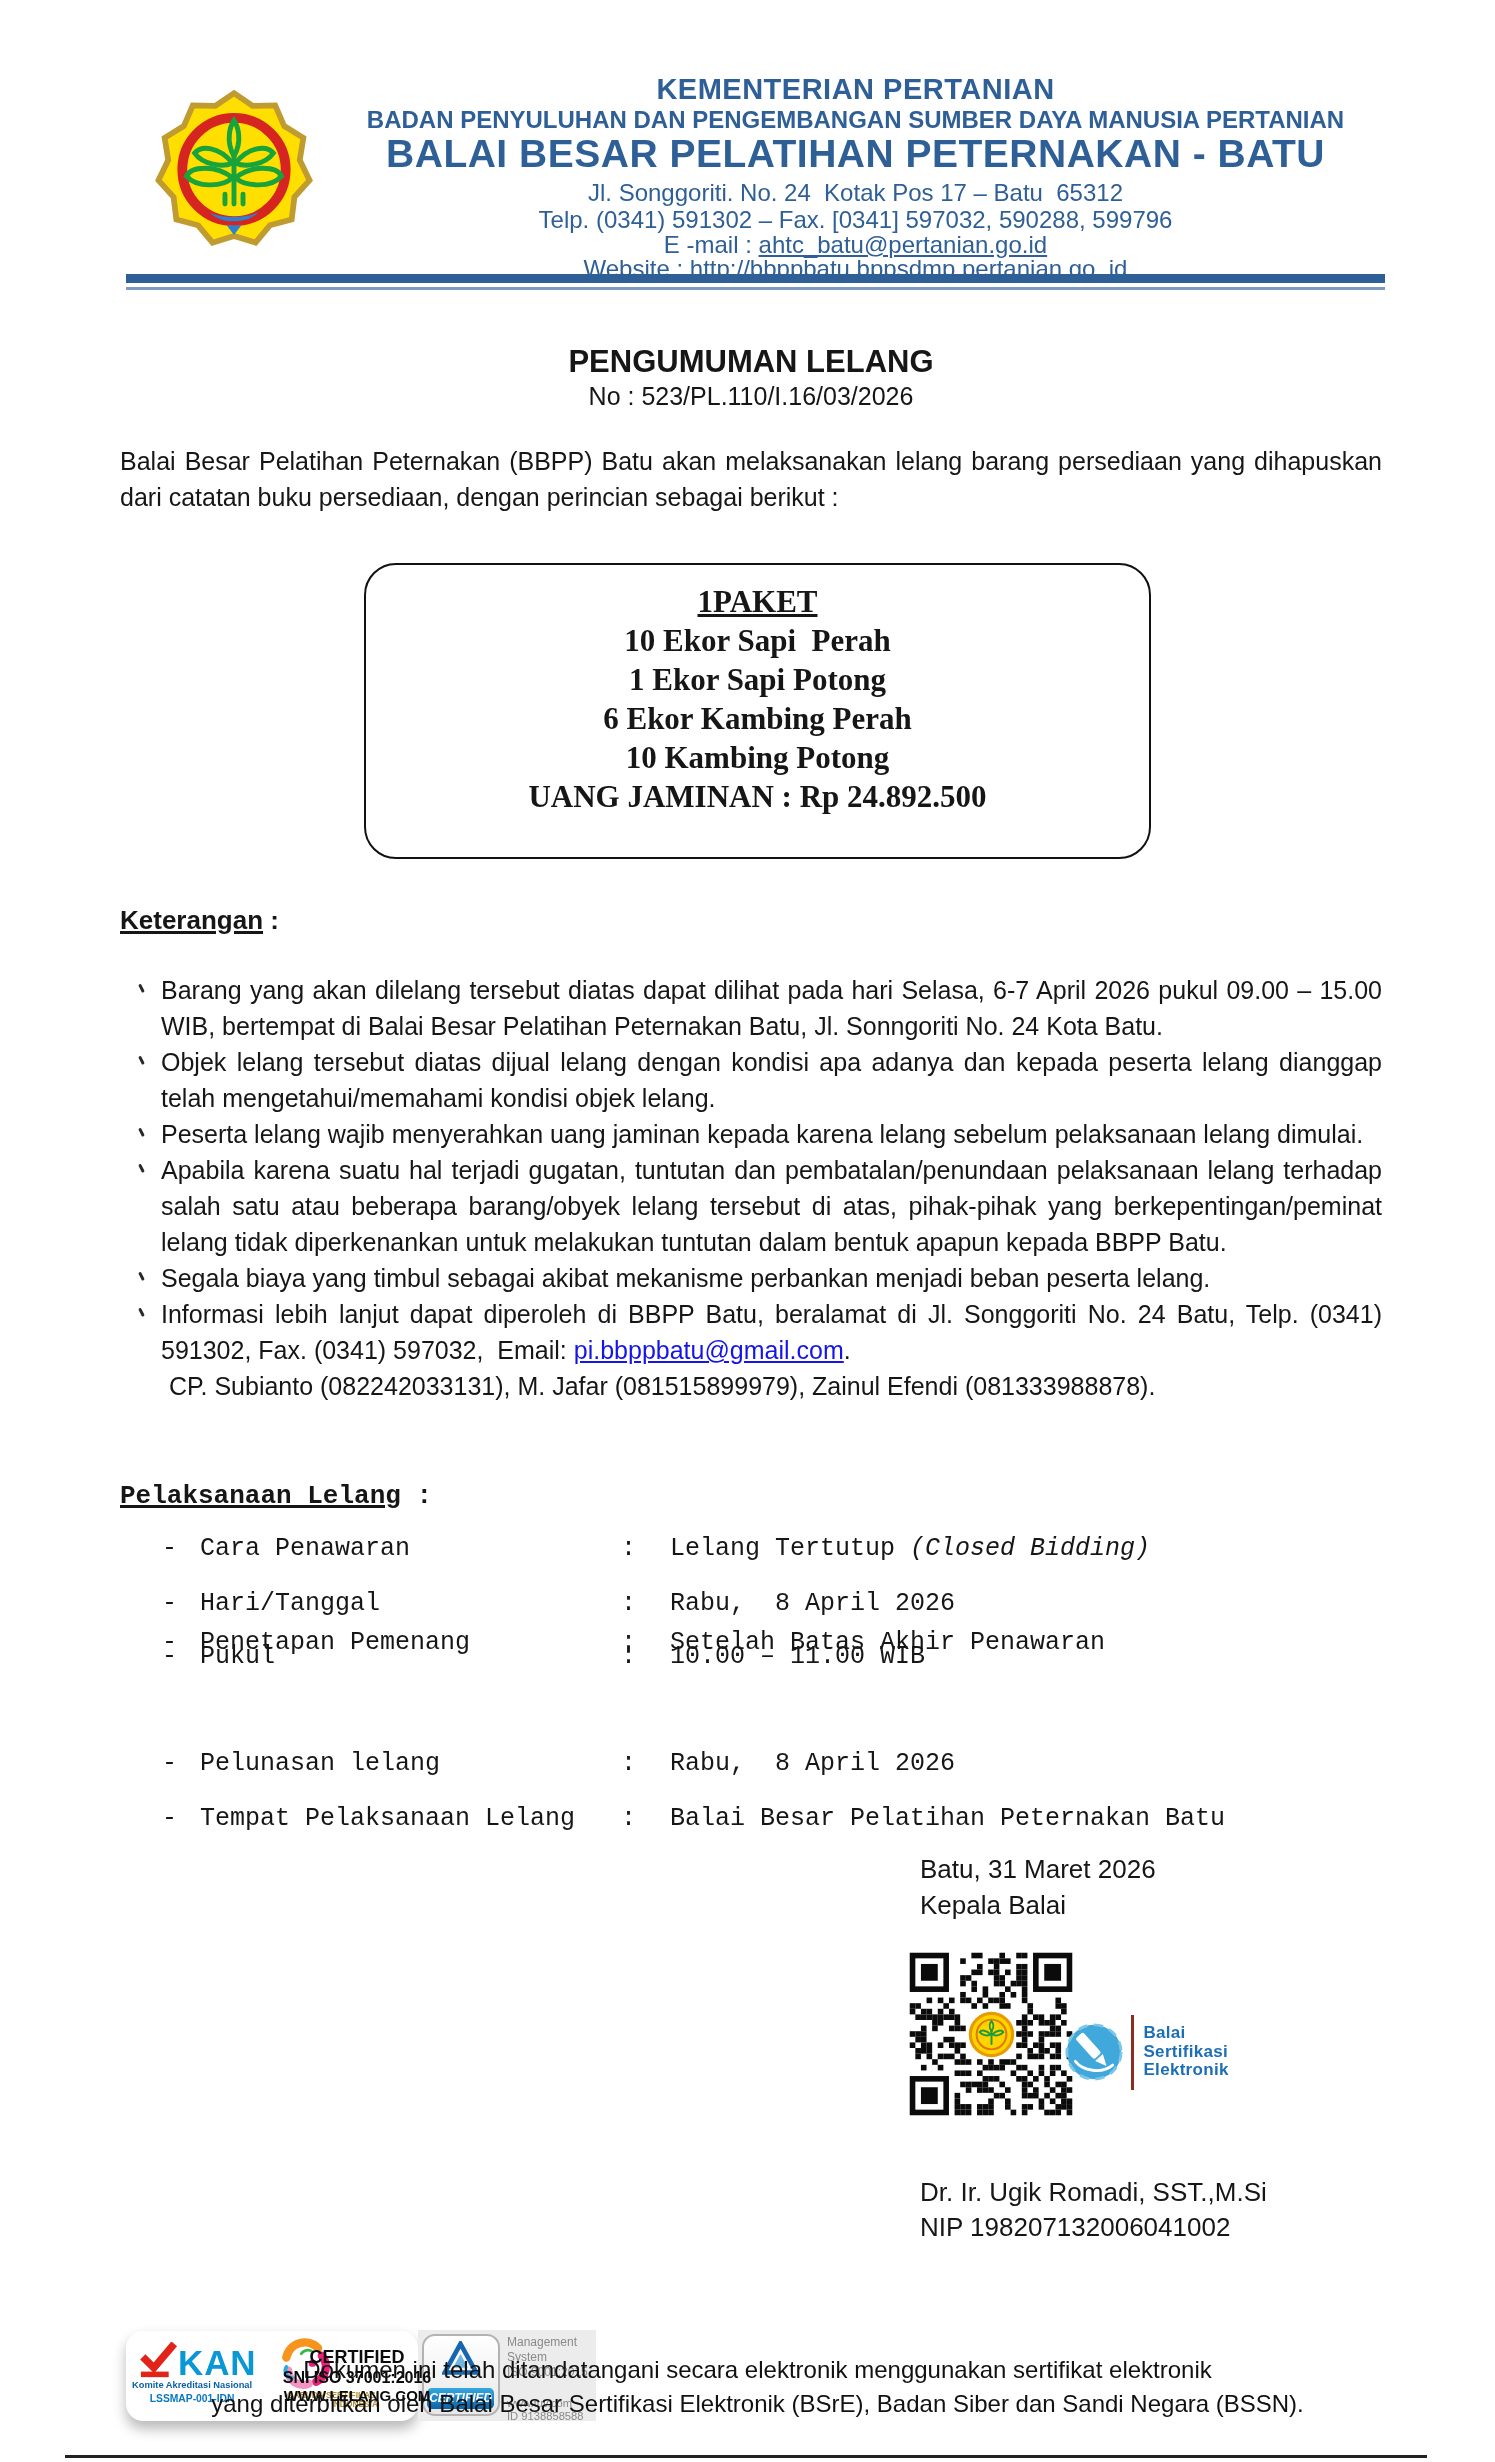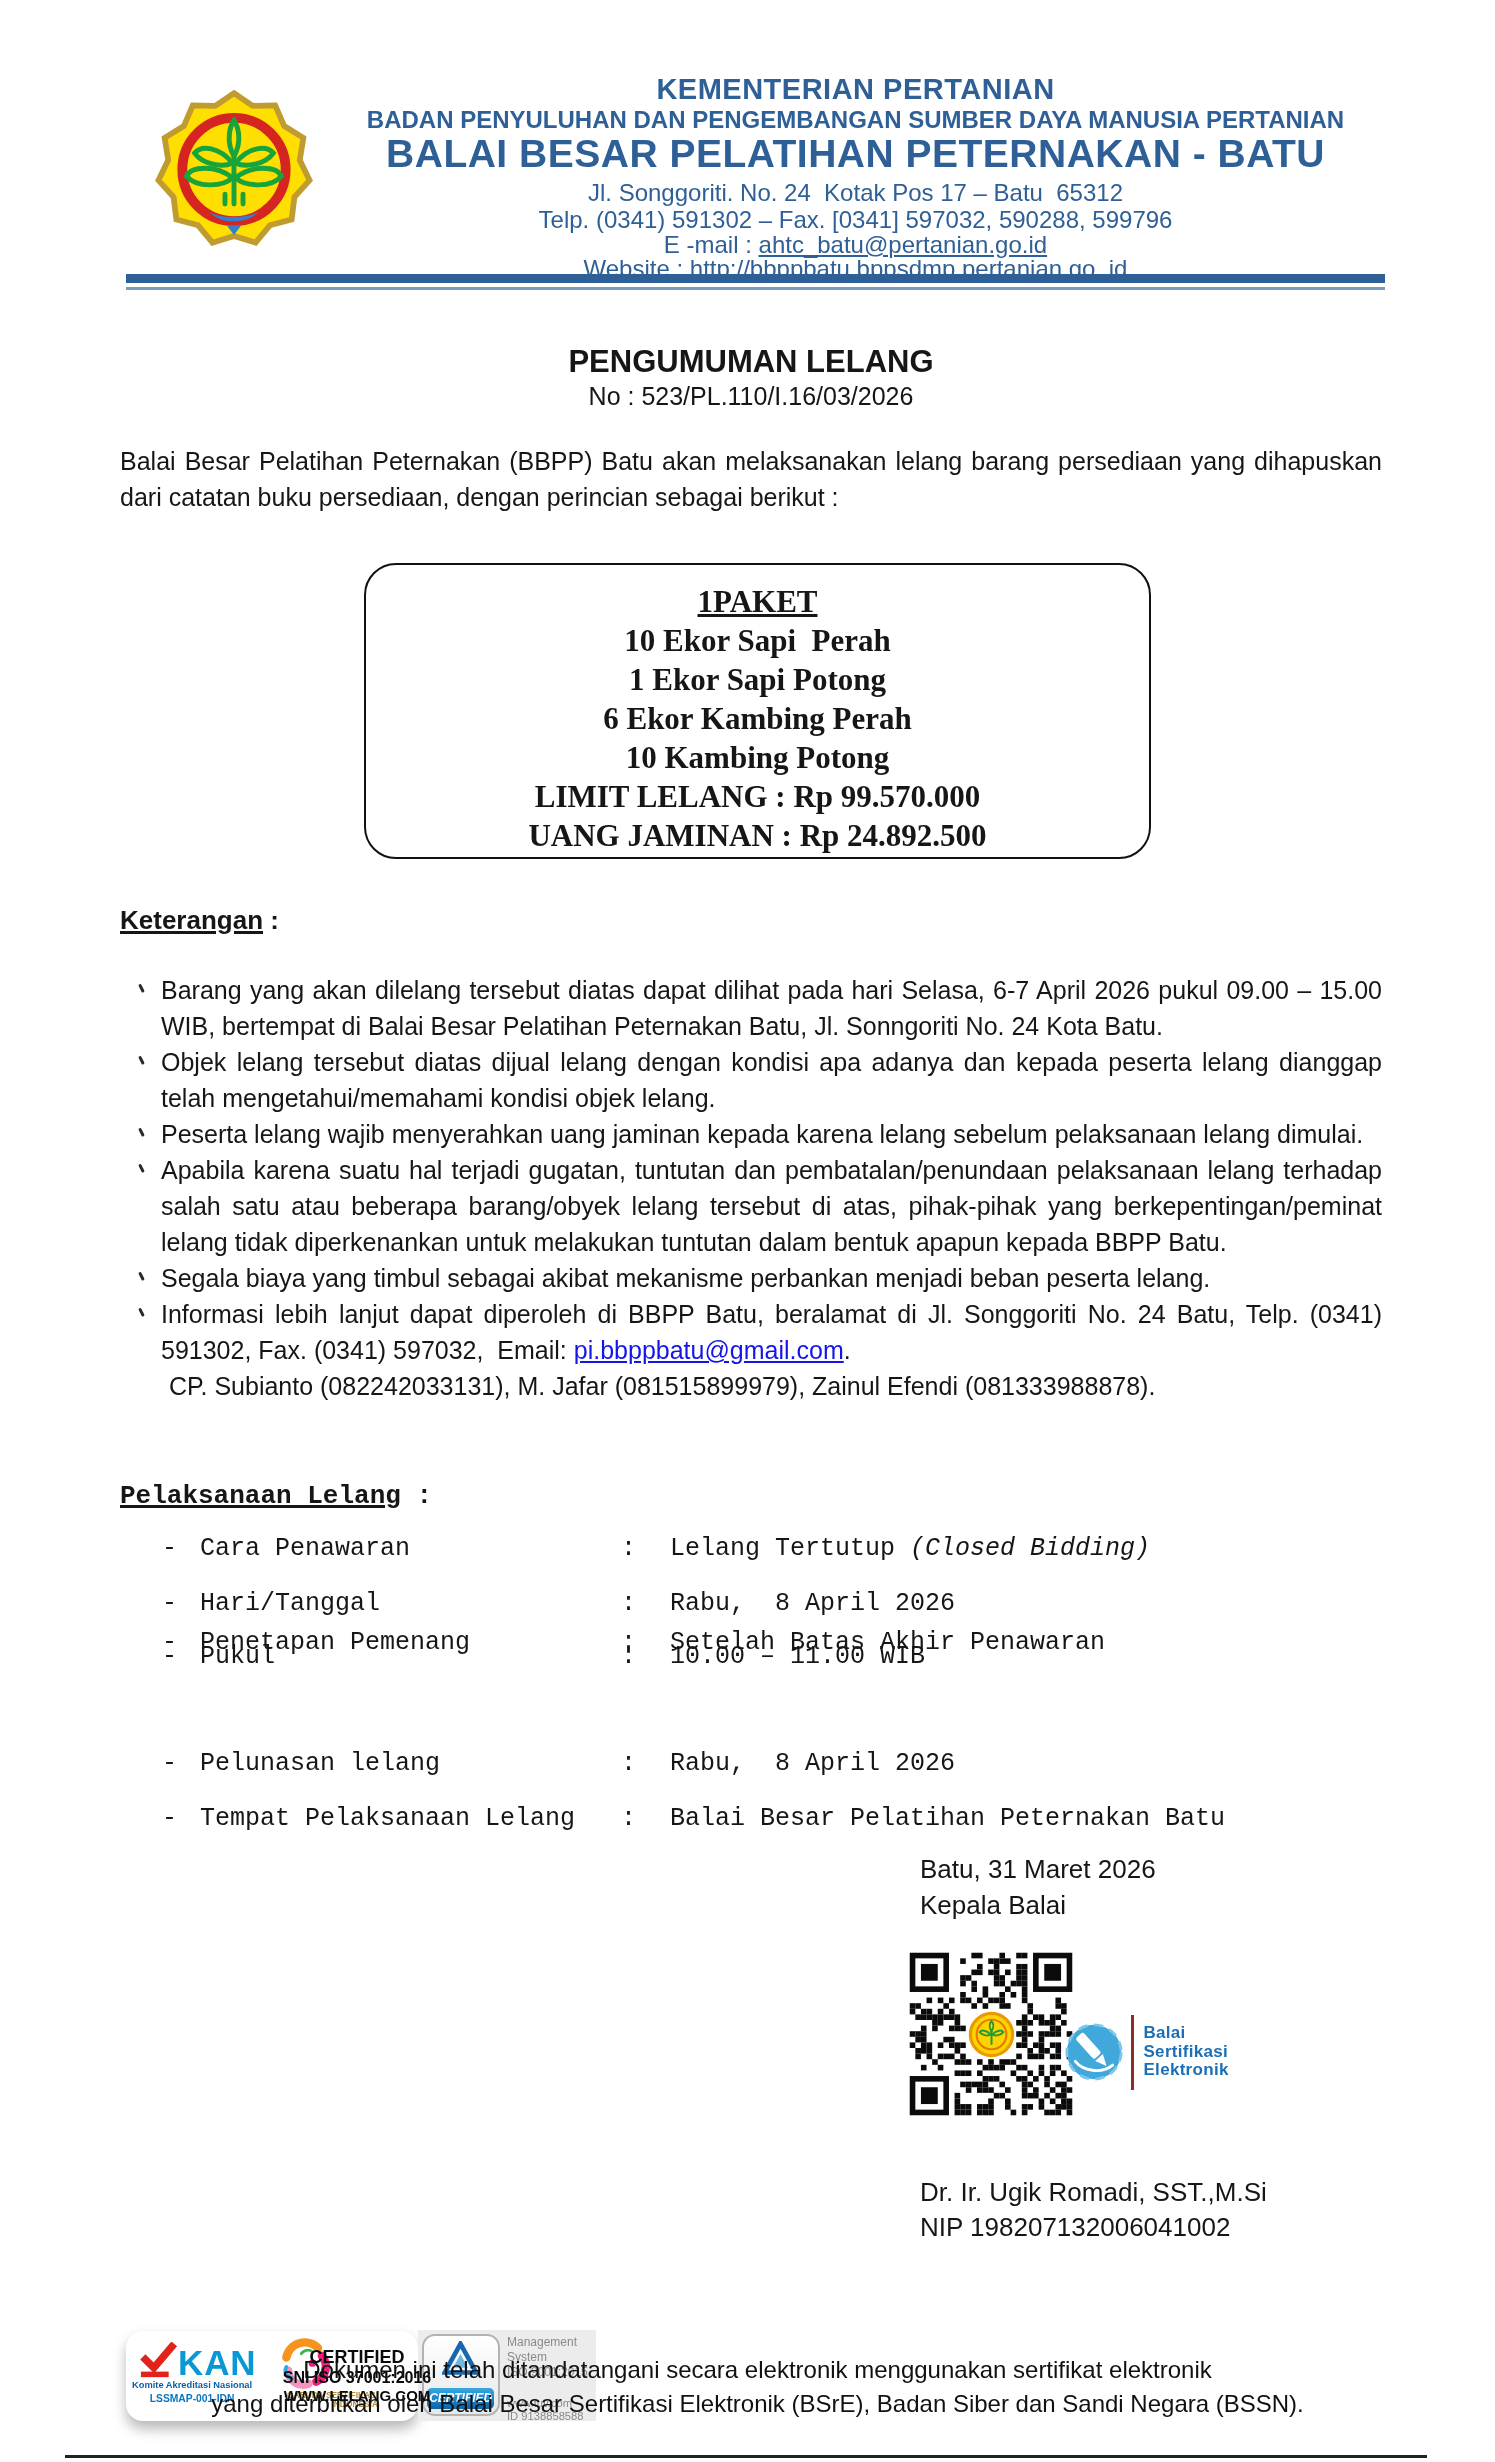--- a/index.html
+++ b/index.html
@@ -111,21 +111,20 @@
   <div class="doc-no">No : 523/PL.110/I.16/03/2026</div>
 
   <div class="intro">Balai Besar Pelatihan Peternakan (BBPP) Batu akan melaksanakan lelang barang persediaan yang dihapuskan dari catatan buku persediaan, dengan perincian sebagai berikut :</div>
 
   <div class="pkg">
     <div class="ln t">1PAKET</div>
     <div class="ln">10 Ekor Sapi&nbsp; Perah</div>
     <div class="ln">1 Ekor Sapi Potong</div>
     <div class="ln">6 Ekor Kambing Perah</div>
     <div class="ln">10 Kambing Potong</div>
-    <div class="ln">LIMIT LELANG : Rp 99.570.000</div>
     <div class="ln">UANG JAMINAN : Rp 24.892.500</div>
   </div>
 
   <div class="sec-h" style="top:905px;"><span class="u">Keterangan</span><span> :</span></div>
   <div class="bullets">
     <div class="bullet"><span class="tick"></span><span>Barang yang akan dilelang tersebut diatas dapat dilihat pada hari Selasa, 6-7 April 2026 pukul 09.00 – 15.00 WIB, bertempat di Balai Besar Pelatihan Peternakan Batu, Jl. Sonngoriti No. 24 Kota Batu.</span></div>
     <div class="bullet"><span class="tick"></span><span>Objek lelang tersebut diatas dijual lelang dengan kondisi apa adanya dan kepada peserta lelang dianggap telah mengetahui/memahami kondisi objek lelang.</span></div>
     <div class="bullet"><span class="tick"></span><span>Peserta lelang wajib menyerahkan uang jaminan kepada karena lelang sebelum pelaksanaan lelang dimulai.</span></div>
     <div class="bullet"><span class="tick"></span><span>Apabila karena suatu hal terjadi gugatan, tuntutan dan pembatalan/penundaan pelaksanaan lelang terhadap salah satu atau beberapa barang/obyek lelang tersebut di atas, pihak-pihak yang berkepentingan/peminat lelang tidak diperkenankan untuk melakukan tuntutan dalam bentuk apapun kepada BBPP Batu.</span></div>
     <div class="bullet"><span class="tick"></span><span>Segala biaya yang timbul sebagai akibat mekanisme perbankan menjadi beban peserta lelang.</span></div>

